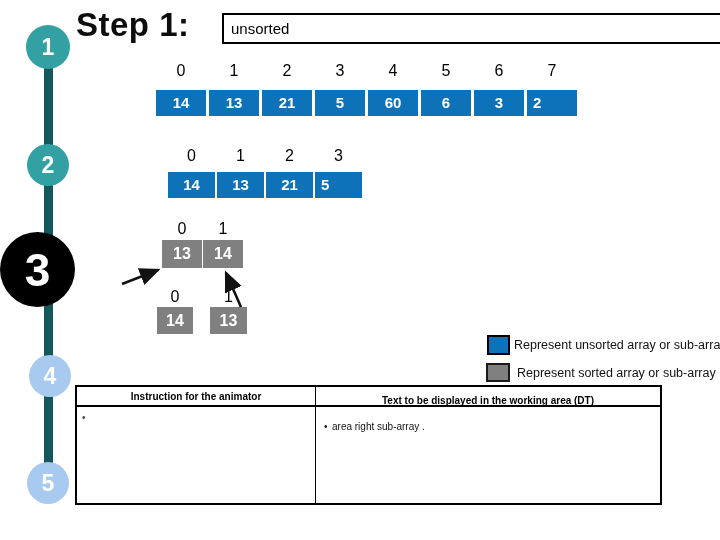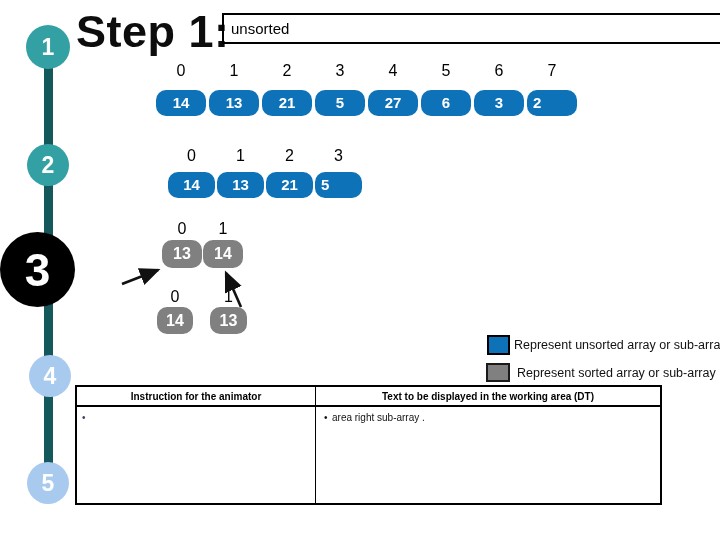--- a/index.html
+++ b/index.html
@@ -8,48 +8,48 @@
     font-family:"Liberation Sans", sans-serif;overflow:hidden;
   }
   
   .t-line{position:absolute;left:44px;top:50px;width:9px;height:418px;background:#14585c;}
   .t-circle{position:absolute;border-radius:50%;display:flex;align-items:center;justify-content:center;
     color:#fff;font-weight:bold;}
   .t-teal{background:#33a1a3;width:44px;height:44px;font-size:23px;}
   .t-black{background:#000000;width:75px;height:75px;font-size:46px;}
   .t-blue{background:#a9caef;width:42px;height:42px;font-size:23px;}
   
-  .step-title{position:absolute;left:76px;top:6px;font-size:45px;font-weight:bold;color:#0d0d0d;letter-spacing:0.5px;}
+  .step-title{position:absolute;left:76px;top:6px;font-size:33px;font-weight:bold;color:#0d0d0d;letter-spacing:0.5px;}
   .partition-box{position:absolute;left:222px;top:13px;width:490px;height:27px;border:2px solid #000;
     font-size:15px;color:#000;display:flex;align-items:center;padding-left:7px;}
   
   .idx-row,.cell-row{position:absolute;display:flex;}
   .idx{font-size:16px;color:#000;text-align:center;height:18px;line-height:18px;}
-  .cell{height:26px;line-height:26px;text-align:center;color:#fff;font-weight:bold;font-size:15px;box-sizing:border-box;border-radius:10px;}
+  .cell{height:26px;line-height:26px;text-align:center;color:#fff;font-weight:bold;font-size:15px;box-sizing:border-box;}
   .cell.blue{background:#0d72b8;}
   .cell.gray{background:#808080;font-size:16px;}
   .align-left{text-align:left;padding-left:6px;}
   .w50{width:50px;} .w47{width:47px;} .w40{width:40px;} .w36{width:36px;} .w37{width:37px;}
   .g3{gap:3px;} .g2{gap:2px;} .g1{gap:1px;}
   .h28{height:28px;line-height:28px;}
   .h27{height:27px;line-height:27px;}
   .arrows-svg{position:absolute;left:100px;top:255px;width:160px;height:90px;}
   
   .legend-row{position:absolute;display:flex;align-items:center;}
   .swatch{box-sizing:border-box;border:2px solid #000;}
   .swatch.blue{width:23px;height:20px;background:#0d72b8;}
   .swatch.gray{width:24px;height:19px;background:#808080;border-color:#1a1a1a;}
   .legend-label{font-size:12.5px;color:#111;margin-left:4px;white-space:nowrap;}
   
   .anim-table{position:absolute;left:75px;top:385px;width:587px;height:120px;border:2px solid #000;
     box-sizing:border-box;display:flex;flex-direction:column;background:#fff;}
   .tbl-header{display:flex;height:18px;border-bottom:2px solid #000;flex:0 0 auto;}
   .tbl-body{display:flex;flex:1 1 auto;}
   .tbl-cell-left{width:239px;flex:0 0 auto;border-right:1.5px solid #000;box-sizing:border-box;}
-  .tbl-cell-right{flex:1 1 auto;}
+  .tbl-cell-right{flex:1 1 auto;margin-top:9px;}
   .tbl-header .tbl-cell-left,.tbl-header .tbl-cell-right{
     font-size:10px;font-weight:bold;color:#000;display:flex;align-items:center;justify-content:center;}
   .bullet-line{display:flex;font-size:10px;line-height:1.3;padding:4px 6px 0 5px;}
   .bullet-line .bullet{flex:0 0 8px;}
   .instr-text{color:#3a3a6b;}
   .dt-text{color:#111;}
 </style>
 </head>
 <body>
 
@@ -85,21 +85,21 @@
     <div class="idx w50">4</div>
     <div class="idx w50">5</div>
     <div class="idx w50">6</div>
     <div class="idx w50">7</div>
   </div>
   <div class="cell-row g3" style="left:156px;top:90px;">
     <div class="cell blue w50">14</div>
     <div class="cell blue w50">13</div>
     <div class="cell blue w50">21</div>
     <div class="cell blue w50">5</div>
-    <div class="cell blue w50">27</div>
+    <div class="cell blue w50">60</div>
     <div class="cell blue w50">6</div>
     <div class="cell blue w50">3</div>
     <div class="cell blue w50 align-left">2</div>
   </div>
 
   <div class="idx-row g2" style="left:168px;top:147px;">
     <div class="idx w47">0</div>
     <div class="idx w47">1</div>
     <div class="idx w47">2</div>
     <div class="idx w47">3</div>

